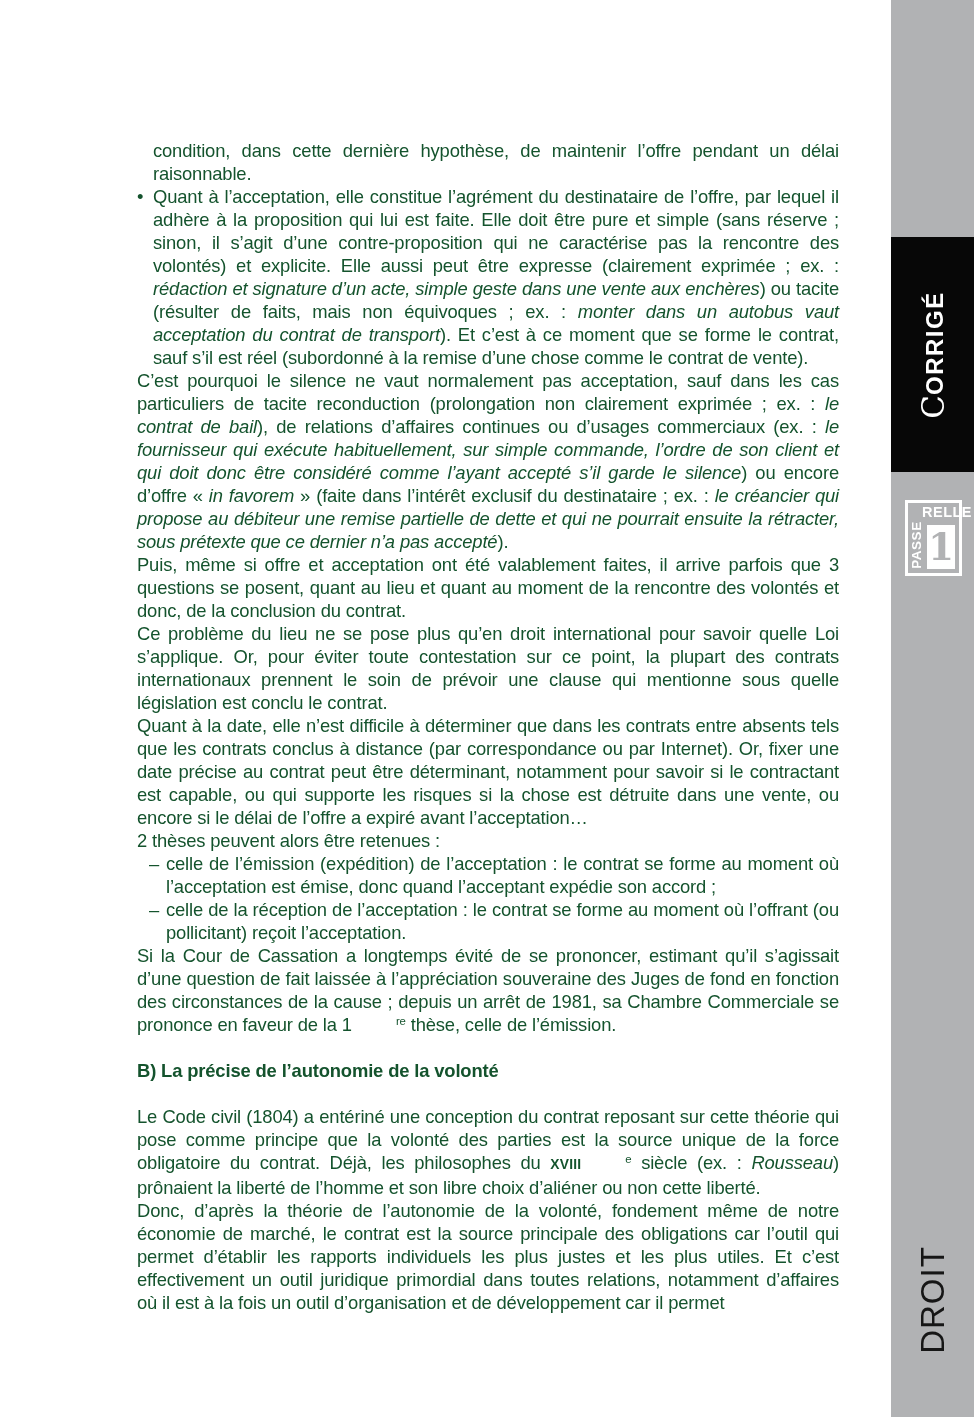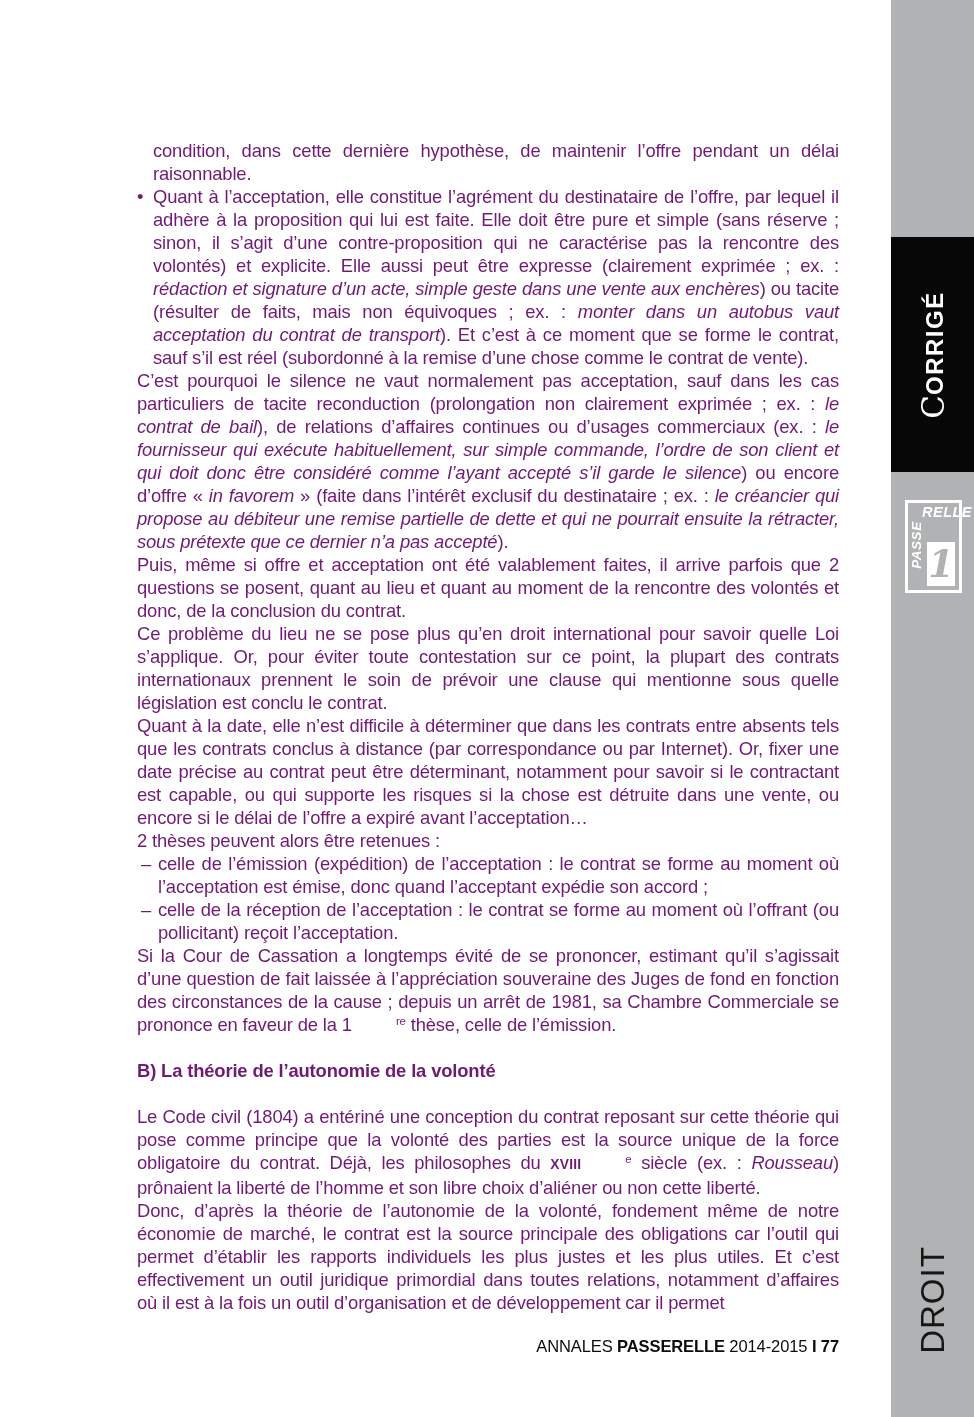--- a/index.html
+++ b/index.html
@@ -7,28 +7,28 @@
     position:relative;
     width:974px;height:1417px;
     background:#ffffff;
     font-family:"Liberation Sans", sans-serif;
     overflow:hidden;
   }
   
   .content{
     position:absolute;left:137px;top:139px;width:702px;
     font-size:18.4px;line-height:23px;
-    text-align:justify;color:#701a75;
+    text-align:justify;color:#14532d;
     letter-spacing:-0.15px;
     hyphens:auto;-webkit-hyphens:auto;
   }
   .para{margin:0;}
   .cont{margin-left:16px;}
   .bullet{padding-left:16px;text-indent:-16px;}
-  .dash{margin-left:4px;padding-left:17px;text-indent:-17px;}
+  .dash{margin-left:12px;padding-left:17px;text-indent:-17px;}
   .marker{display:inline-block;text-indent:0;width:16px;}
   .dash .marker{width:17px;}
   .heading{font-weight:bold;text-align:left;margin:23px 0 23px 0;}
   em{font-style:italic;}
   strong{font-weight:bold;}
   sup{font-size:0.62em;vertical-align:0.5em;line-height:0;padding-left:44px;}
   .sc{font-size:0.75em;letter-spacing:0.2px;font-weight:bold;}
   
   .footer{
     position:absolute;left:137px;top:1337px;width:702px;
@@ -50,22 +50,22 @@
   }
   .corrige-text{
     color:#ffffff;font-size:24px;font-weight:bold;letter-spacing:1.5px;
   }
   .c-first{
     font-family:"DejaVu Serif", serif;font-weight:400;font-size:31px;
     letter-spacing:0;vertical-align:-1px;
   }
   
   .badge{
-    position:absolute;left:14px;top:500px;width:57px;height:93px;
-    border:3px solid #ffffff;box-sizing:border-box;color:#ffffff;font-style:italic;
+    position:absolute;left:14px;top:500px;width:57px;height:76px;
+    border:3px solid #ffffff;box-sizing:border-box;color:#ffffff;
   }
   .badge-relle{
     position:absolute;left:14px;top:1px;
     font-size:14.5px;font-weight:bold;letter-spacing:0.5px;
   }
   .badge-passe{
     position:absolute;left:8px;top:42px;
     transform:translate(-50%,-50%) rotate(-90deg);
     font-size:13.5px;font-weight:bold;letter-spacing:0.5px;white-space:nowrap;
   }
@@ -87,33 +87,32 @@
 </style>
 </head>
 <body>
 
 <div class="page">
 
   <div class="content">
       <div class="para cont"><span>condition, dans cette dernière hypothèse, de maintenir l’offre pendant un délai raisonnable.</span></div>
       <div class="para bullet"><span class="marker">•</span><span>Quant à l’acceptation, elle constitue l’agrément du destinataire de l’offre, par lequel il adhère à la proposition qui lui est faite. Elle doit être pure et simple (sans réserve ; sinon, il s’agit d’une contre-proposition qui ne caractérise pas la rencontre des volontés) et explicite. Elle aussi peut être expresse (clairement exprimée ; ex. : </span><em>rédaction et signature d’un acte, simple geste dans une vente aux enchères</em><span>) ou tacite (résulter de faits, mais non équivoques ; ex. : </span><em>monter dans un autobus vaut acceptation du contrat de transport</em><span>). Et c’est à ce moment que se forme le contrat, sauf s’il est réel (subordonné à la remise d’une chose comme le contrat de vente).</span></div>
       <div class="para plain"><span>C’est pourquoi le silence ne vaut normalement pas acceptation, sauf dans les cas particuliers de tacite reconduction (prolongation non clairement exprimée ; ex. : </span><em>le contrat de bail</em><span>), de relations d’affaires continues ou d’usages commerciaux (ex. : </span><em>le fournisseur qui exécute habituellement, sur simple commande, l’ordre de son client et qui doit donc être considéré comme l’ayant accepté s’il garde le silence</em><span>) ou encore d’offre « </span><em>in favorem</em><span> » (faite dans l’intérêt exclusif du destinataire ; ex. : </span><em>le créancier qui propose au débiteur une remise partielle de dette et qui ne pourrait ensuite la rétracter, sous prétexte que ce dernier n’a pas accepté</em><span>).</span></div>
-      <div class="para plain"><span>Puis, même si offre et acceptation ont été valablement faites, il arrive parfois que 2 questions se posent, quant au lieu et quant au moment de la rencontre des volontés et donc, de la conclusion du contrat.</span></div>
+      <div class="para plain"><span>Puis, même si offre et acceptation ont été valablement faites, il arrive parfois que 3 questions se posent, quant au lieu et quant au moment de la rencontre des volontés et donc, de la conclusion du contrat.</span></div>
       <div class="para plain"><span>Ce problème du lieu ne se pose plus qu’en droit international pour savoir quelle Loi s’applique. Or, pour éviter toute contestation sur ce point, la plupart des contrats internationaux prennent le soin de prévoir une clause qui mentionne sous quelle législation est conclu le contrat.</span></div>
       <div class="para plain"><span>Quant à la date, elle n’est difficile à déterminer que dans les contrats entre absents tels que les contrats conclus à distance (par correspondance ou par Internet). Or, fixer une date précise au contrat peut être déterminant, notamment pour savoir si le contractant est capable, ou qui supporte les risques si la chose est détruite dans une vente, ou encore si le délai de l’offre a expiré avant l’acceptation…</span></div>
       <div class="para plain"><span>2 thèses peuvent alors être retenues :</span></div>
       <div class="para dash"><span class="marker">–</span><span>celle de l’émission (expédition) de l’acceptation : le contrat se forme au moment où l’acceptation est émise, donc quand l’acceptant expédie son accord ;</span></div>
       <div class="para dash"><span class="marker">–</span><span>celle de la réception de l’acceptation : le contrat se forme au moment où l’offrant (ou pollicitant) reçoit l’acceptation.</span></div>
       <div class="para plain"><span>Si la Cour de Cassation a longtemps évité de se prononcer, estimant qu’il s’agissait d’une question de fait laissée à l’appréciation souveraine des Juges de fond en fonction des circonstances de la cause ; depuis un arrêt de 1981, sa Chambre Commerciale se prononce en faveur de la 1</span><sup>re</sup><span> thèse, celle de l’émission.</span></div>
-      <div class="para heading"><strong>B) La théorie de l’autonomie de la volonté</strong></div>
+      <div class="para heading"><strong>B) La précise de l’autonomie de la volonté</strong></div>
       <div class="para plain"><span>Le Code civil (1804) a entériné une conception du contrat reposant sur cette théorie qui pose comme principe que la volonté des parties est la source unique de la force obligatoire du contrat. Déjà, les philosophes du </span><span class="sc">XVIII</span><sup>e</sup><span> siècle (ex. : </span><em>Rousseau</em><span>) prônaient la liberté de l’homme et son libre choix d’aliéner ou non cette liberté.</span></div>
       <div class="para plain"><span>Donc, d’après la théorie de l’autonomie de la volonté, fondement même de notre économie de marché, le contrat est la source principale des obligations car l’outil qui permet d’établir les rapports individuels les plus justes et les plus utiles. Et c’est effectivement un outil juridique primordial dans toutes relations, notamment d’affaires où il est à la fois un outil d’organisation et de développement car il permet</span></div>
     </div>
 
-  <div class="footer"><span>ANNALES </span><strong>PASSERELLE</strong><span> 2014-2015 </span><strong>I 77</strong></div>
 
   <div class="strip" style="background: rgb(177, 178, 180);">
 
     <div class="corrige-box" style="background: rgb(7, 7, 7);">
       <span class="vert corrige-text"><span class="c-first">C</span><span class="c-rest">ORRIGÉ</span></span>
     </div>
 
     <div class="badge">
       <span class="badge-relle">RELLE</span>
       <span class="badge-passe">PASSE</span>

